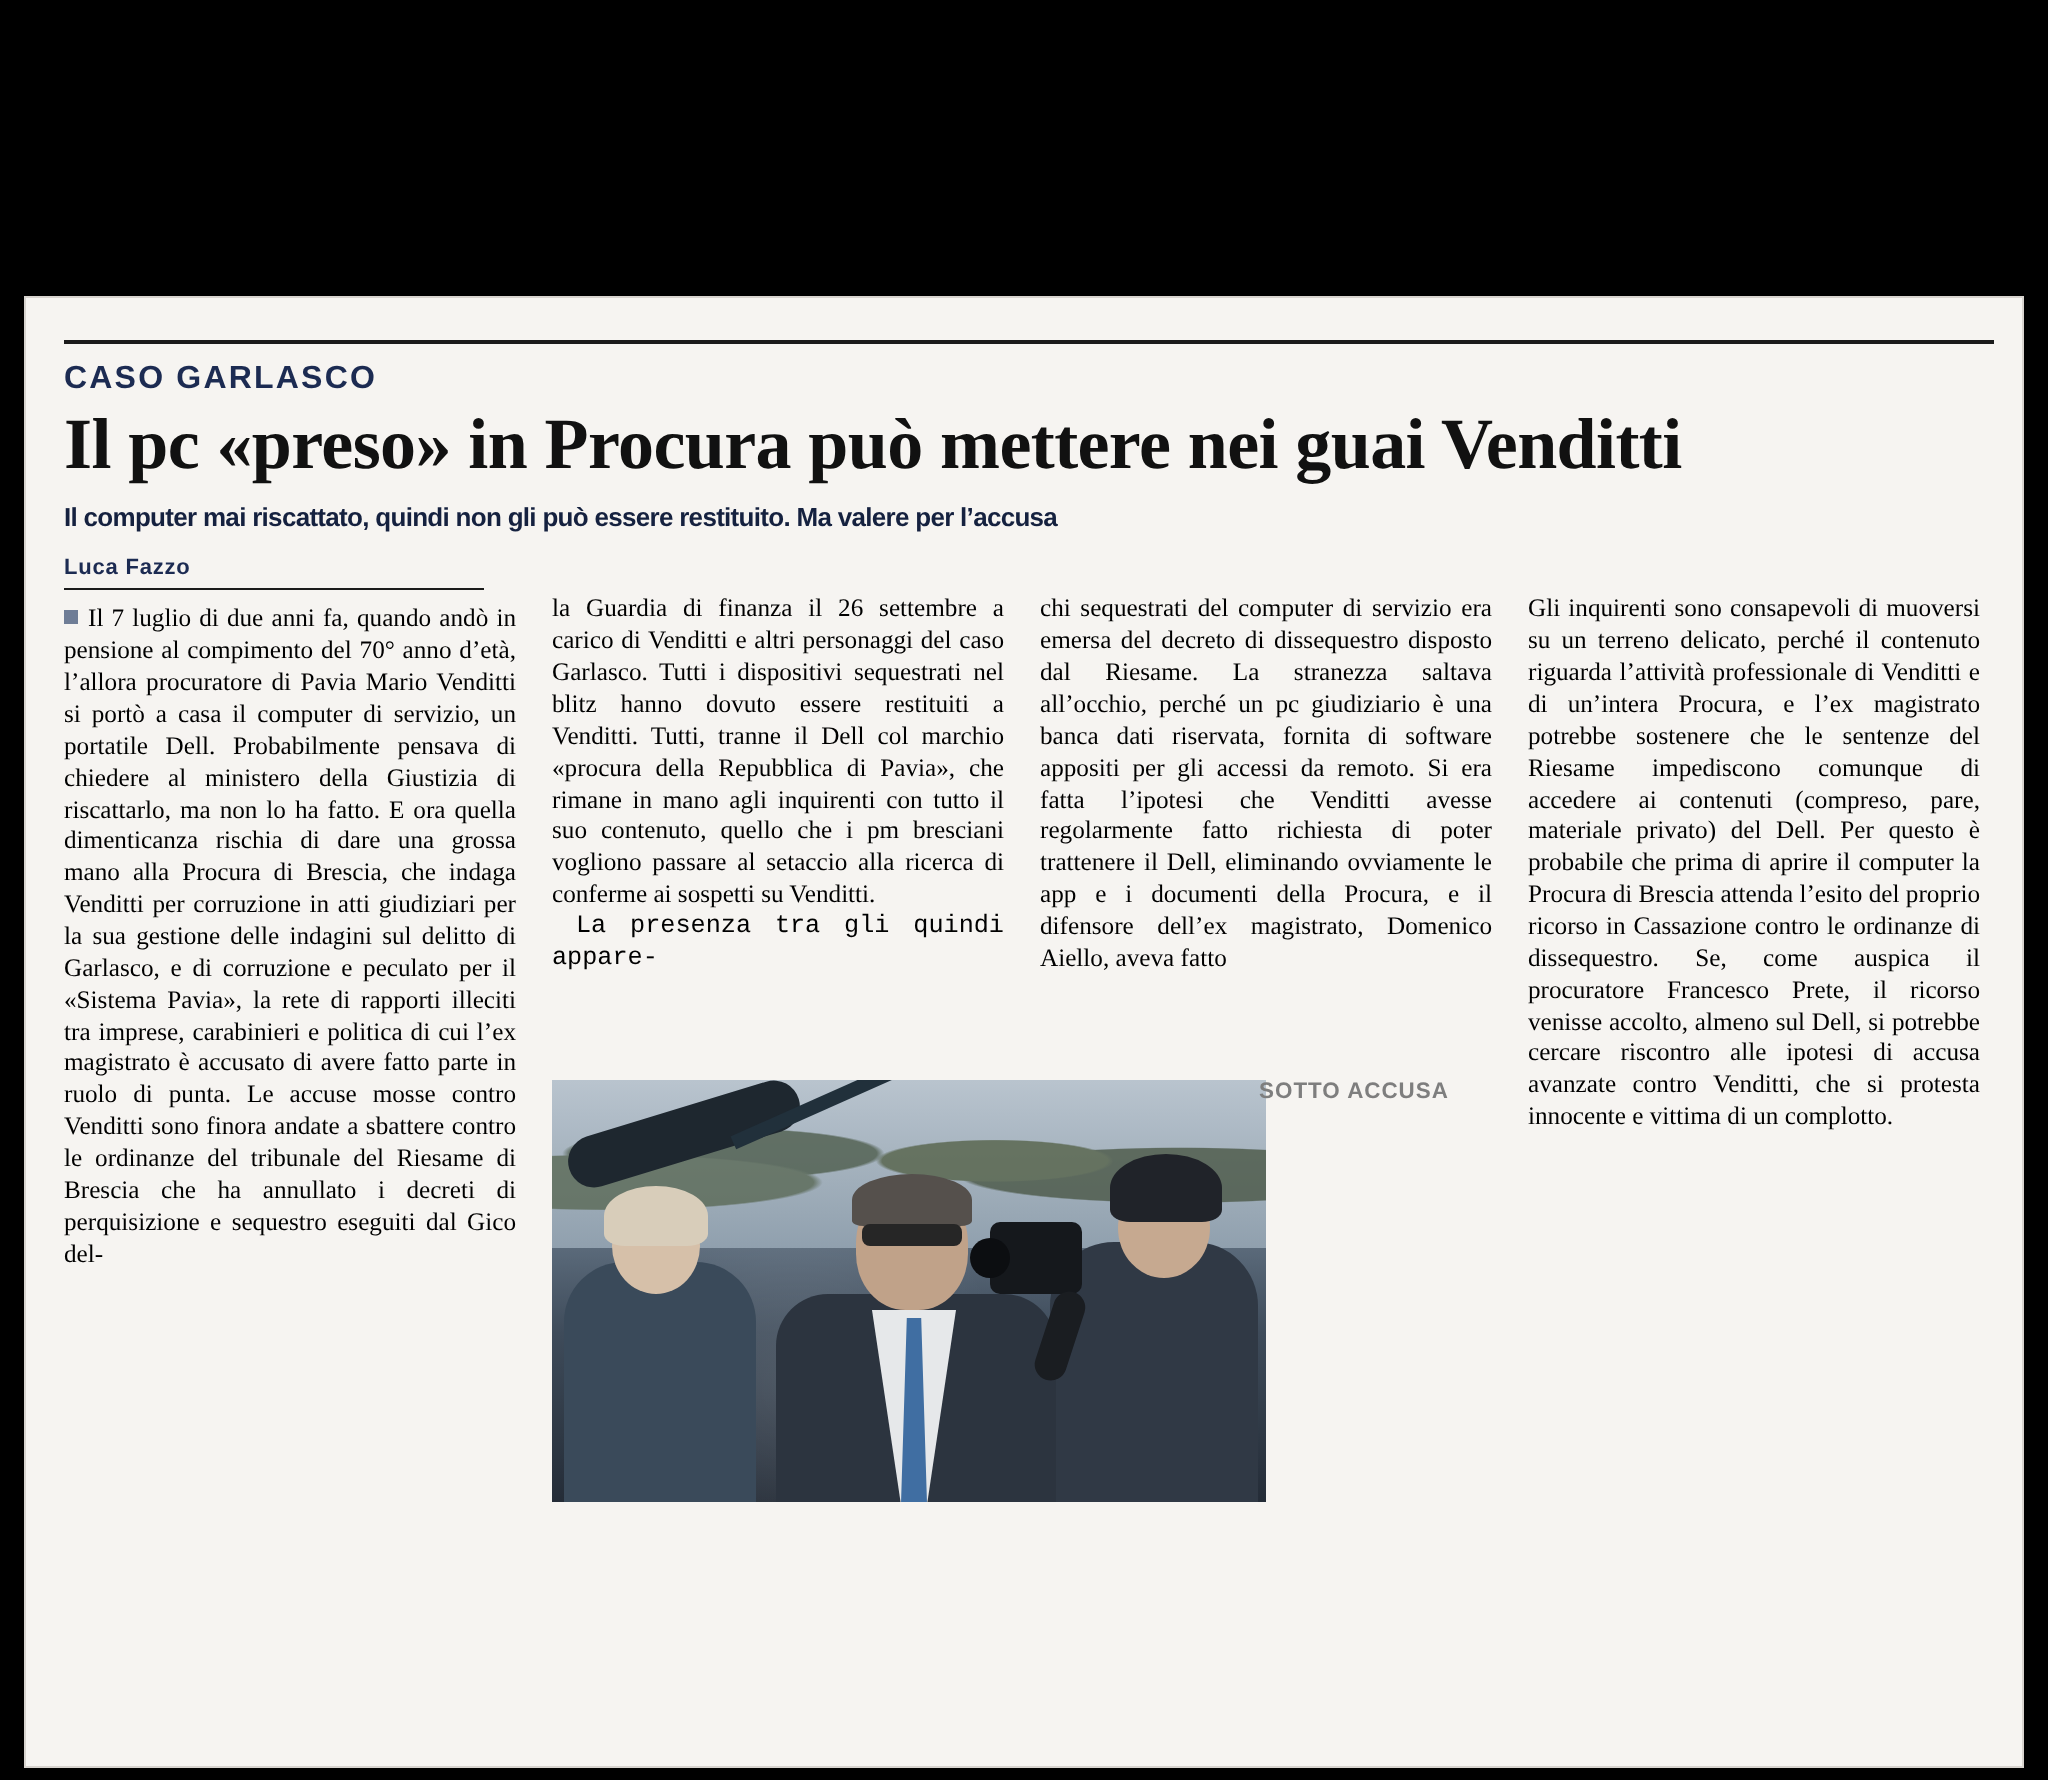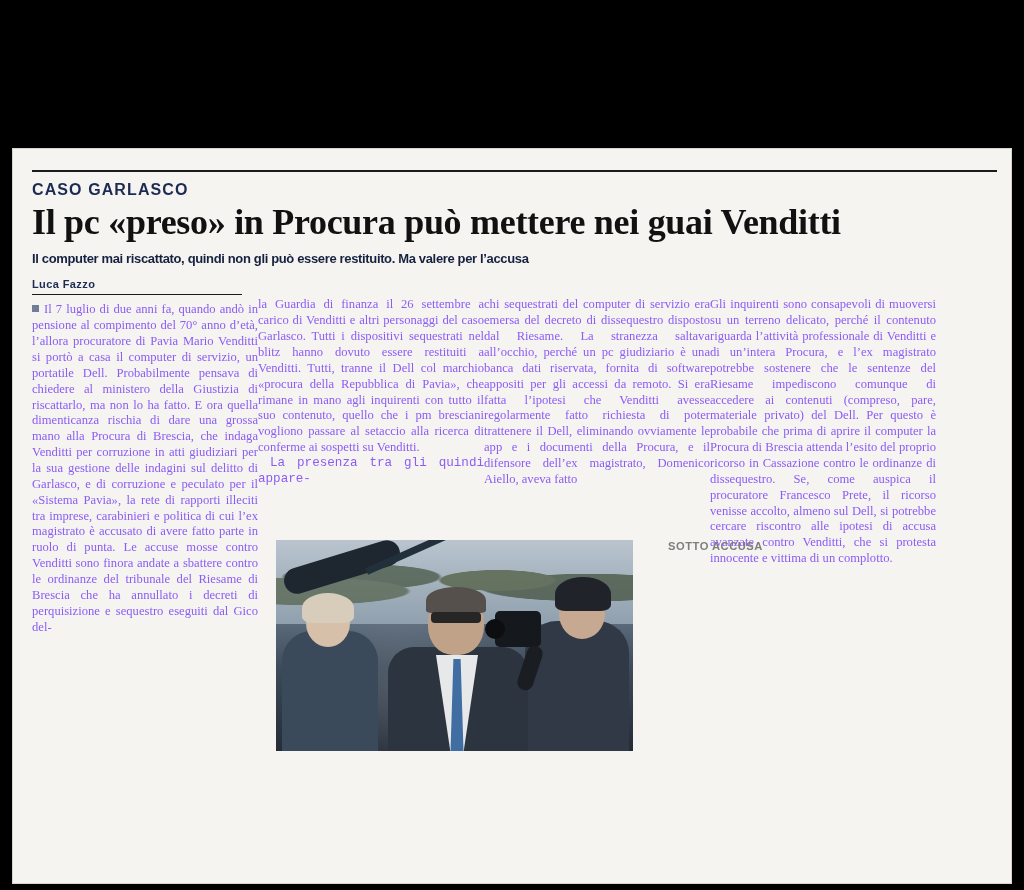--- a/index.html
+++ b/index.html
@@ -76,32 +76,33 @@
     color: #15213f;
     letter-spacing: -0.35px;
     margin-bottom: 12px;
     white-space: nowrap;
   }
 
   
   .columns {
     position: relative;
     display: flex;
+    gap: 18px;
     width: 965px;
   }
   .col {
     width: 226px;
     position: relative;
   }
   .col p {
     margin: 0;
     font-size: 12.6px;
     line-height: 1.26;
     text-align: justify;
-    color: #8b5cf6;
+    color: #000000;
     hyphens: auto;
   }
   .col p + p { text-indent: 12px; font-family: Liberation Mono, monospace; }
 
   .byline {
     font-family: "Liberation Sans", sans-serif;
     font-weight: bold;
     font-size: 11px;
     letter-spacing: 0.4px;
     color: #1c2b52;
@@ -246,27 +247,28 @@
     background:#0c0e11; border-radius:50%;
   }
   .ph-mic {
     position:absolute; left: 246px; bottom: 60px; width: 16px; height: 46px;
     background:#1a1d22; border-radius:8px; transform: rotate(18deg);
   }
 
   
   .caption {
     position: absolute;
-    left: 636px;
+    left: 592px;
     top: 370px;
     width: 106px;
     font-family: "Liberation Sans", sans-serif;
     font-size: 11.6px;
     line-height: 1.33;
     color: #2a2a2a;
+    text-align: center;
   }
   .caption .cap-label {
     font-weight: bold;
     color: #7e7e7e;
     letter-spacing: 0.5px;
     font-size: 11.2px;
     line-height: 1.18;
     margin-bottom: 5px;
   }
 </style>

